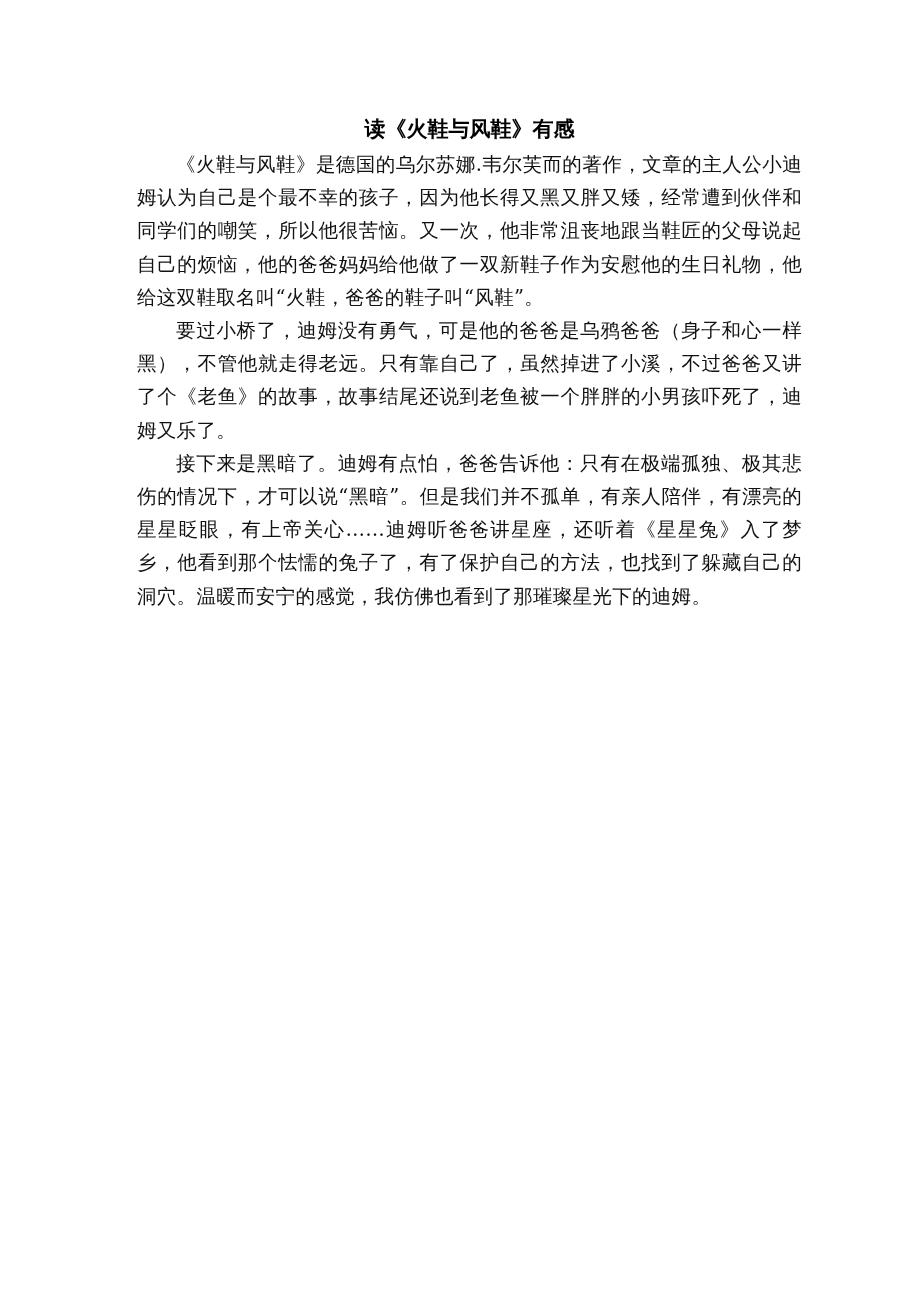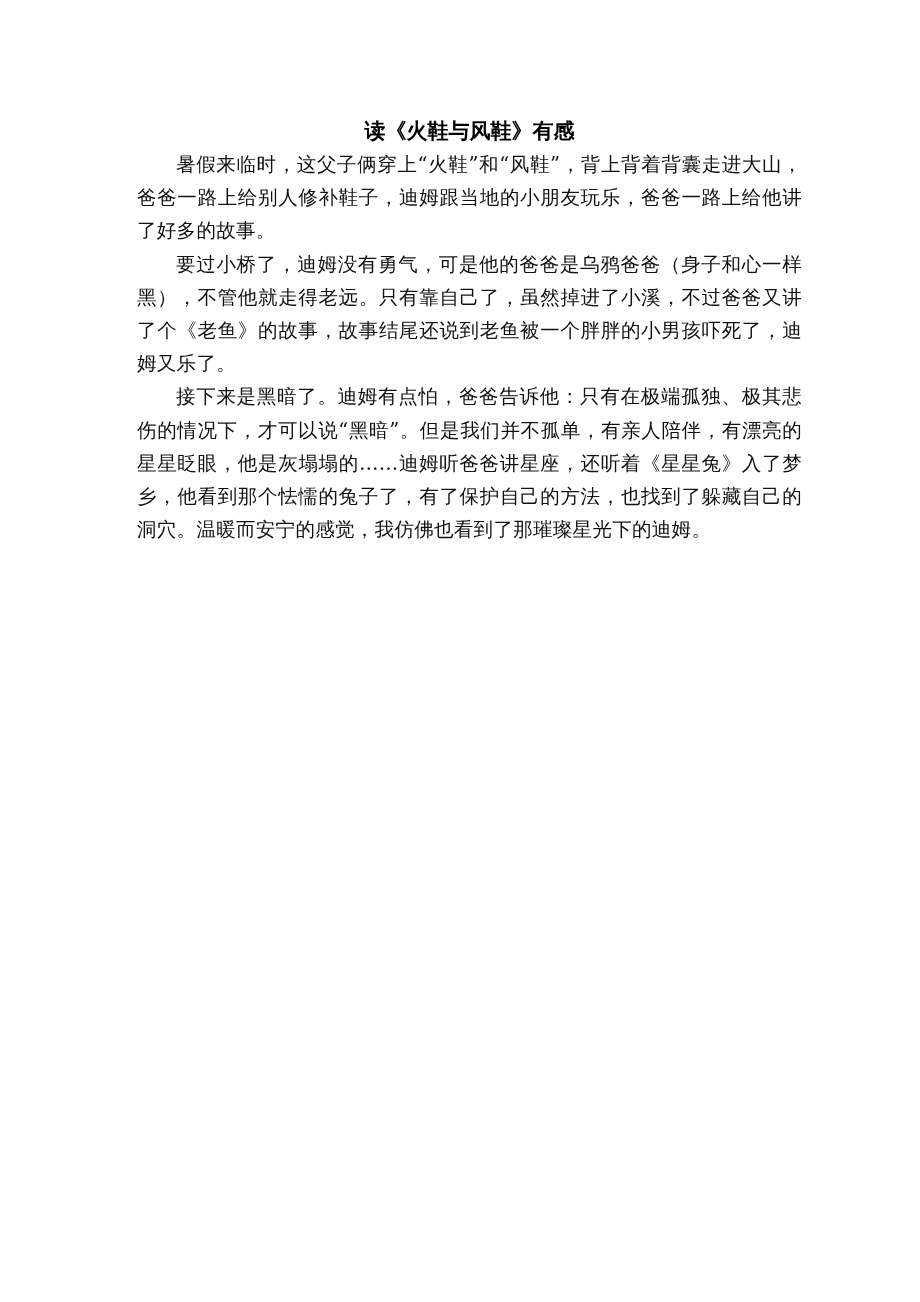--- a/index.html
+++ b/index.html
@@ -1,21 +1,21 @@
 <!DOCTYPE html>
 <html><head>
 <meta charset="utf-8">
 <style>
   html, body { margin:0; padding:0; background:#ffffff; }
   body { width:920px; height:1302px; position:relative; overflow:hidden; }
   .page { position:absolute; left:137px; top:115px; width:665px; color:#111; font-family:"DejaVu Serif", "Liberation Serif", serif; }
-  .title { text-align:center; font-family:Liberation Sans, sans-serif; font-weight:bold; font-size:21px; line-height:32px; margin:0 0 1px 0; color:#000; }
+  .title { text-align:center; font-family:Liberation Mono, monospace; font-weight:bold; font-size:21px; line-height:32px; margin:0 0 1px 0; color:#000; }
   .para { font-size:19.5px; line-height:33.2px; text-indent:2em; margin:0; text-align:justify; letter-spacing:0.3px; }
 </style>
 </head>
 <body>
 
 <div class="page">
   <h1 class="title">读《火鞋与风鞋》有感</h1>
-  <p class="para">暑假来临时，这父子俩穿上“火鞋”和“风鞋”，背上背着背囊走进大山，爸爸一路上给别人修补鞋子，迪姆跟当地的小朋友玩乐，爸爸一路上给他讲了好多的故事。</p>
+  <p class="para">《火鞋与风鞋》是德国的乌尔苏娜.韦尔芙而的著作，文章的主人公小迪姆认为自己是个最不幸的孩子，因为他长得又黑又胖又矮，经常遭到伙伴和同学们的嘲笑，所以他很苦恼。又一次，他非常沮丧地跟当鞋匠的父母说起自己的烦恼，他的爸爸妈妈给他做了一双新鞋子作为安慰他的生日礼物，他给这双鞋取名叫“火鞋，爸爸的鞋子叫“风鞋”。</p>
   <p class="para">要过小桥了，迪姆没有勇气，可是他的爸爸是乌鸦爸爸（身子和心一样黑），不管他就走得老远。只有靠自己了，虽然掉进了小溪，不过爸爸又讲了个《老鱼》的故事，故事结尾还说到老鱼被一个胖胖的小男孩吓死了，迪姆又乐了。</p>
-  <p class="para">接下来是黑暗了。迪姆有点怕，爸爸告诉他：只有在极端孤独、极其悲伤的情况下，才可以说“黑暗”。但是我们并不孤单，有亲人陪伴，有漂亮的星星眨眼，他是灰塌塌的……迪姆听爸爸讲星座，还听着《星星兔》入了梦乡，他看到那个怯懦的兔子了，有了保护自己的方法，也找到了躲藏自己的洞穴。温暖而安宁的感觉，我仿佛也看到了那璀璨星光下的迪姆。</p>
+  <p class="para">接下来是黑暗了。迪姆有点怕，爸爸告诉他：只有在极端孤独、极其悲伤的情况下，才可以说“黑暗”。但是我们并不孤单，有亲人陪伴，有漂亮的星星眨眼，有上帝关心……迪姆听爸爸讲星座，还听着《星星兔》入了梦乡，他看到那个怯懦的兔子了，有了保护自己的方法，也找到了躲藏自己的洞穴。温暖而安宁的感觉，我仿佛也看到了那璀璨星光下的迪姆。</p>
 </div>
 
 </body></html>

